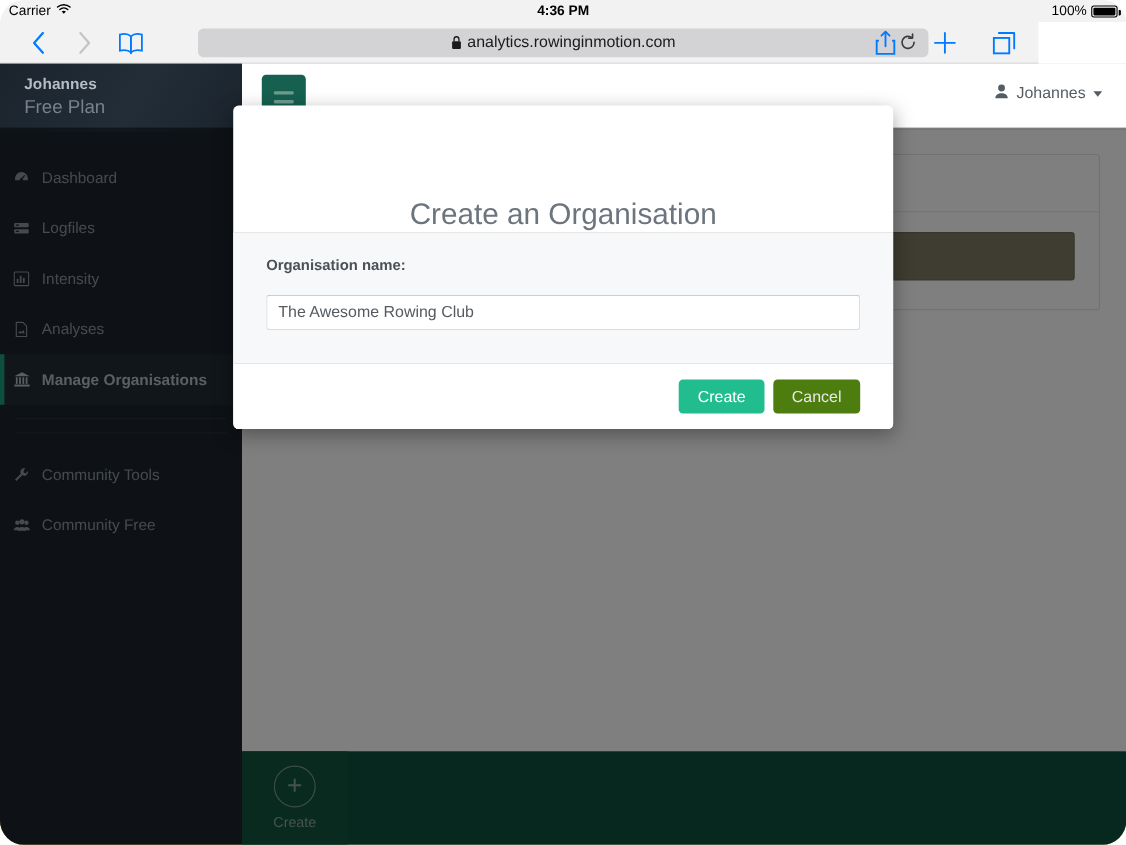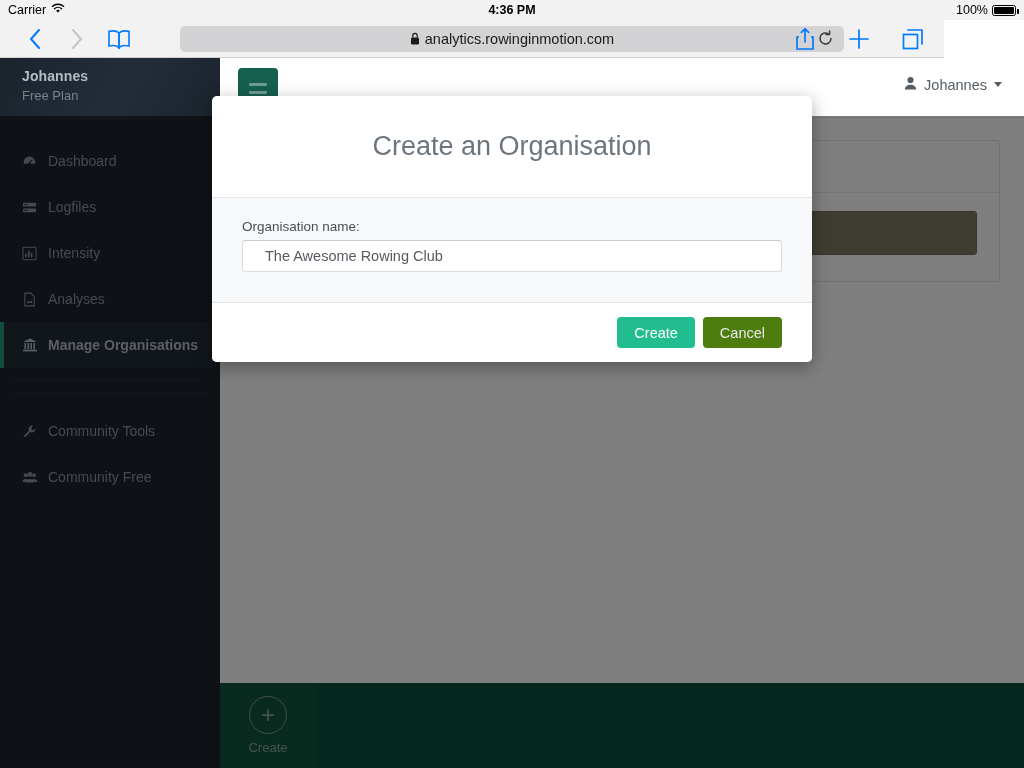--- a/index.html
+++ b/index.html
@@ -1,21 +1,21 @@
 <!DOCTYPE html>
 <html><head>
 <meta charset="utf-8">
 <style>
   * { margin:0; padding:0; box-sizing:border-box; }
   html, body {
     width:1024px; height:768px;
     font-family:"Liberation Sans", sans-serif;
     background:#ffffff; overflow:hidden;
   }
-  #viewport { position:relative; width:1024px; height:768px; overflow:hidden; }
+  #viewport { position:relative; width:1024px; height:768px; overflow:hidden;border-radius:22px; }
 
   
   .statusbar {
     position:absolute; top:0; left:0; width:1024px; height:20px;
     background:#f2f2f2; color:#000;
     display:flex; align-items:center; font-size:12.5px;
   }
   .sb-left { position:absolute; left:8px; display:flex; align-items:center; gap:5px; }
   .sb-center { position:absolute; left:0; width:1024px; text-align:center; font-weight:600; font-size:12.5px; }
   .sb-right { position:absolute; right:8px; display:flex; align-items:center; gap:4px; font-size:12.5px; }
@@ -55,25 +55,25 @@
   
   .sidebar {
     position:absolute; top:0; left:0; width:220px; height:710px;
     background:#1c252e;
   }
   .side-head {
     height:62px; padding:10px 0 0 22px;
     background:linear-gradient(120deg,#1b242d 0%,#222d38 55%,#1b242d 100%);
   }
   .side-head .nm { color:#b4bcc4; font-size:14px; font-weight:700; letter-spacing:.1px; }
-  .side-head .pl { color:#79828b; font-size:13px; margin-top:4px; }
+  .side-head .pl { color:#79828b; font-size:17px; margin-top:4px; }
   .side-spacer { height:18px; background:#1c252e; }
   .side-item {
     position:relative; height:46px; display:flex; align-items:center;
-    padding-left:22px; color:#8d959d; font-size:14px; cursor:pointer;
+    padding-left:12px; color:#8d959d; font-size:14px; cursor:pointer;
   }
   .side-item .si-ico {
     width:26px; display:flex; align-items:center; color:#8d959d; flex:none;
   }
   .side-item.active { background:#222c36; }
   .side-item.active::before {
     content:""; position:absolute; left:0; top:0; bottom:0; width:4px; background:#1a9e78;
   }
   .side-item.active .si-label, .side-item.active .si-ico { color:#b7bfc6; font-weight:600; }
   .side-divider { margin:12px 14px; border-top:1px solid #2a333d; }
@@ -120,28 +120,28 @@
   .foot-tab .lbl { color:#8aa49c; font-size:13px; }
 
   
   .overlay { position:absolute; top:58px; left:0; width:1024px; height:710px; background:rgba(0,0,0,.5); }
   .modal {
     position:absolute; left:212px; top:96px; width:600px;
     background:#ffffff; border-radius:5px; box-shadow:0 5px 18px rgba(0,0,0,.35);
     overflow:hidden;
   }
   .modal-head {
-    height:102px; display:flex; align-items:center; justify-content:center;
+    height:116px; display:flex; align-items:flex-end; justify-content:center;
     border-bottom:1px solid #e5e5e5;
   }
   .modal-title { font-size:27px; color:#6c757d; font-weight:400; }
   .modal-body { background:#f7f8fa; padding:21px 30px 30px; border-bottom:1px solid #e5e5e5; }
-  .form-label { font-size:13.5px; font-weight:400; color:#4a5056; margin-bottom:6px; }
+  .form-label { font-size:13.5px; font-weight:700; color:#4a5056; margin-bottom:20px; }
   .form-input {
-    width:100%; height:32px; padding:0 22px;
+    width:100%; height:32px; padding:0 10px;
     border:1px solid #d9dde1; border-top-color:#c9ced3; border-radius:3px;
     background:#ffffff; font-family:"Liberation Sans", sans-serif;
     font-size:14.5px; color:#555b60; outline:none;
   }
   .modal-foot { padding:14px 30px; display:flex; justify-content:flex-end; gap:8px; background:#fff; }
   .btn { border:none; border-radius:4px; height:31px; padding:0 17px;
          font-family:"Liberation Sans", sans-serif; font-size:14.5px; cursor:pointer; }
   .btn-create { background:#22bd8e; color:#ffffff; }
   .btn-cancel { background:#4d7c0f; color:#e8e8e8; }
 </style>

